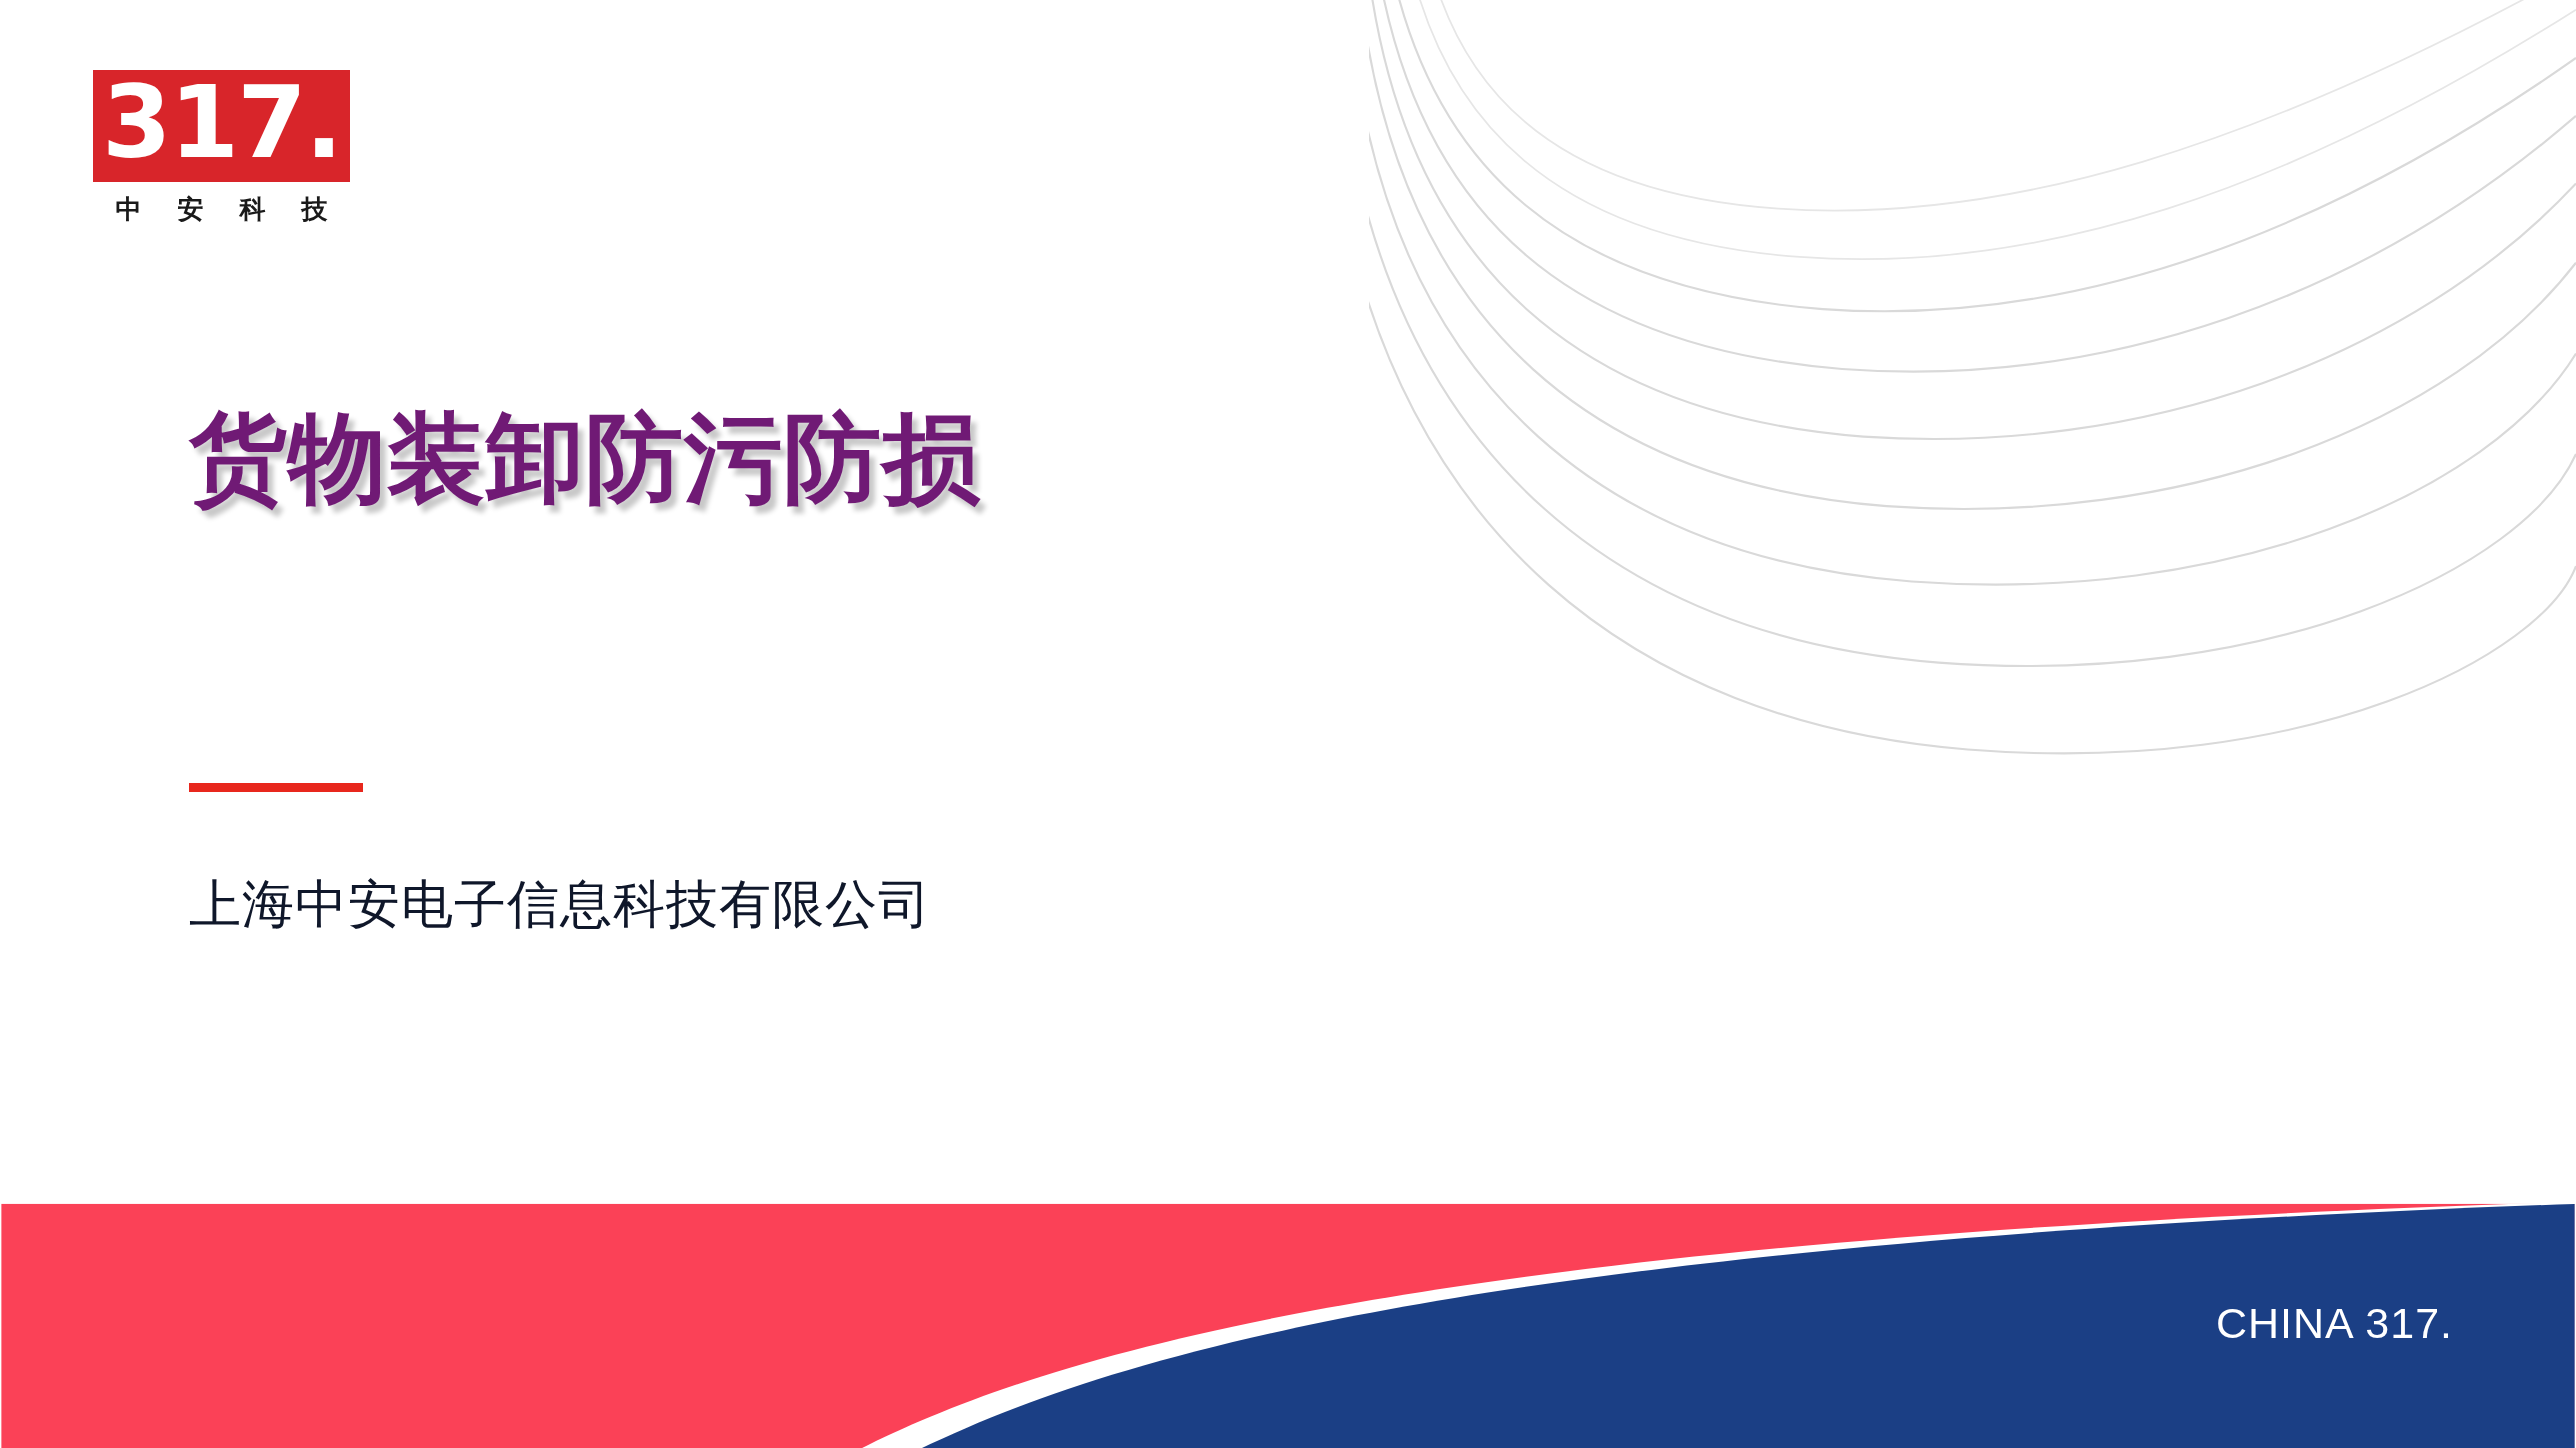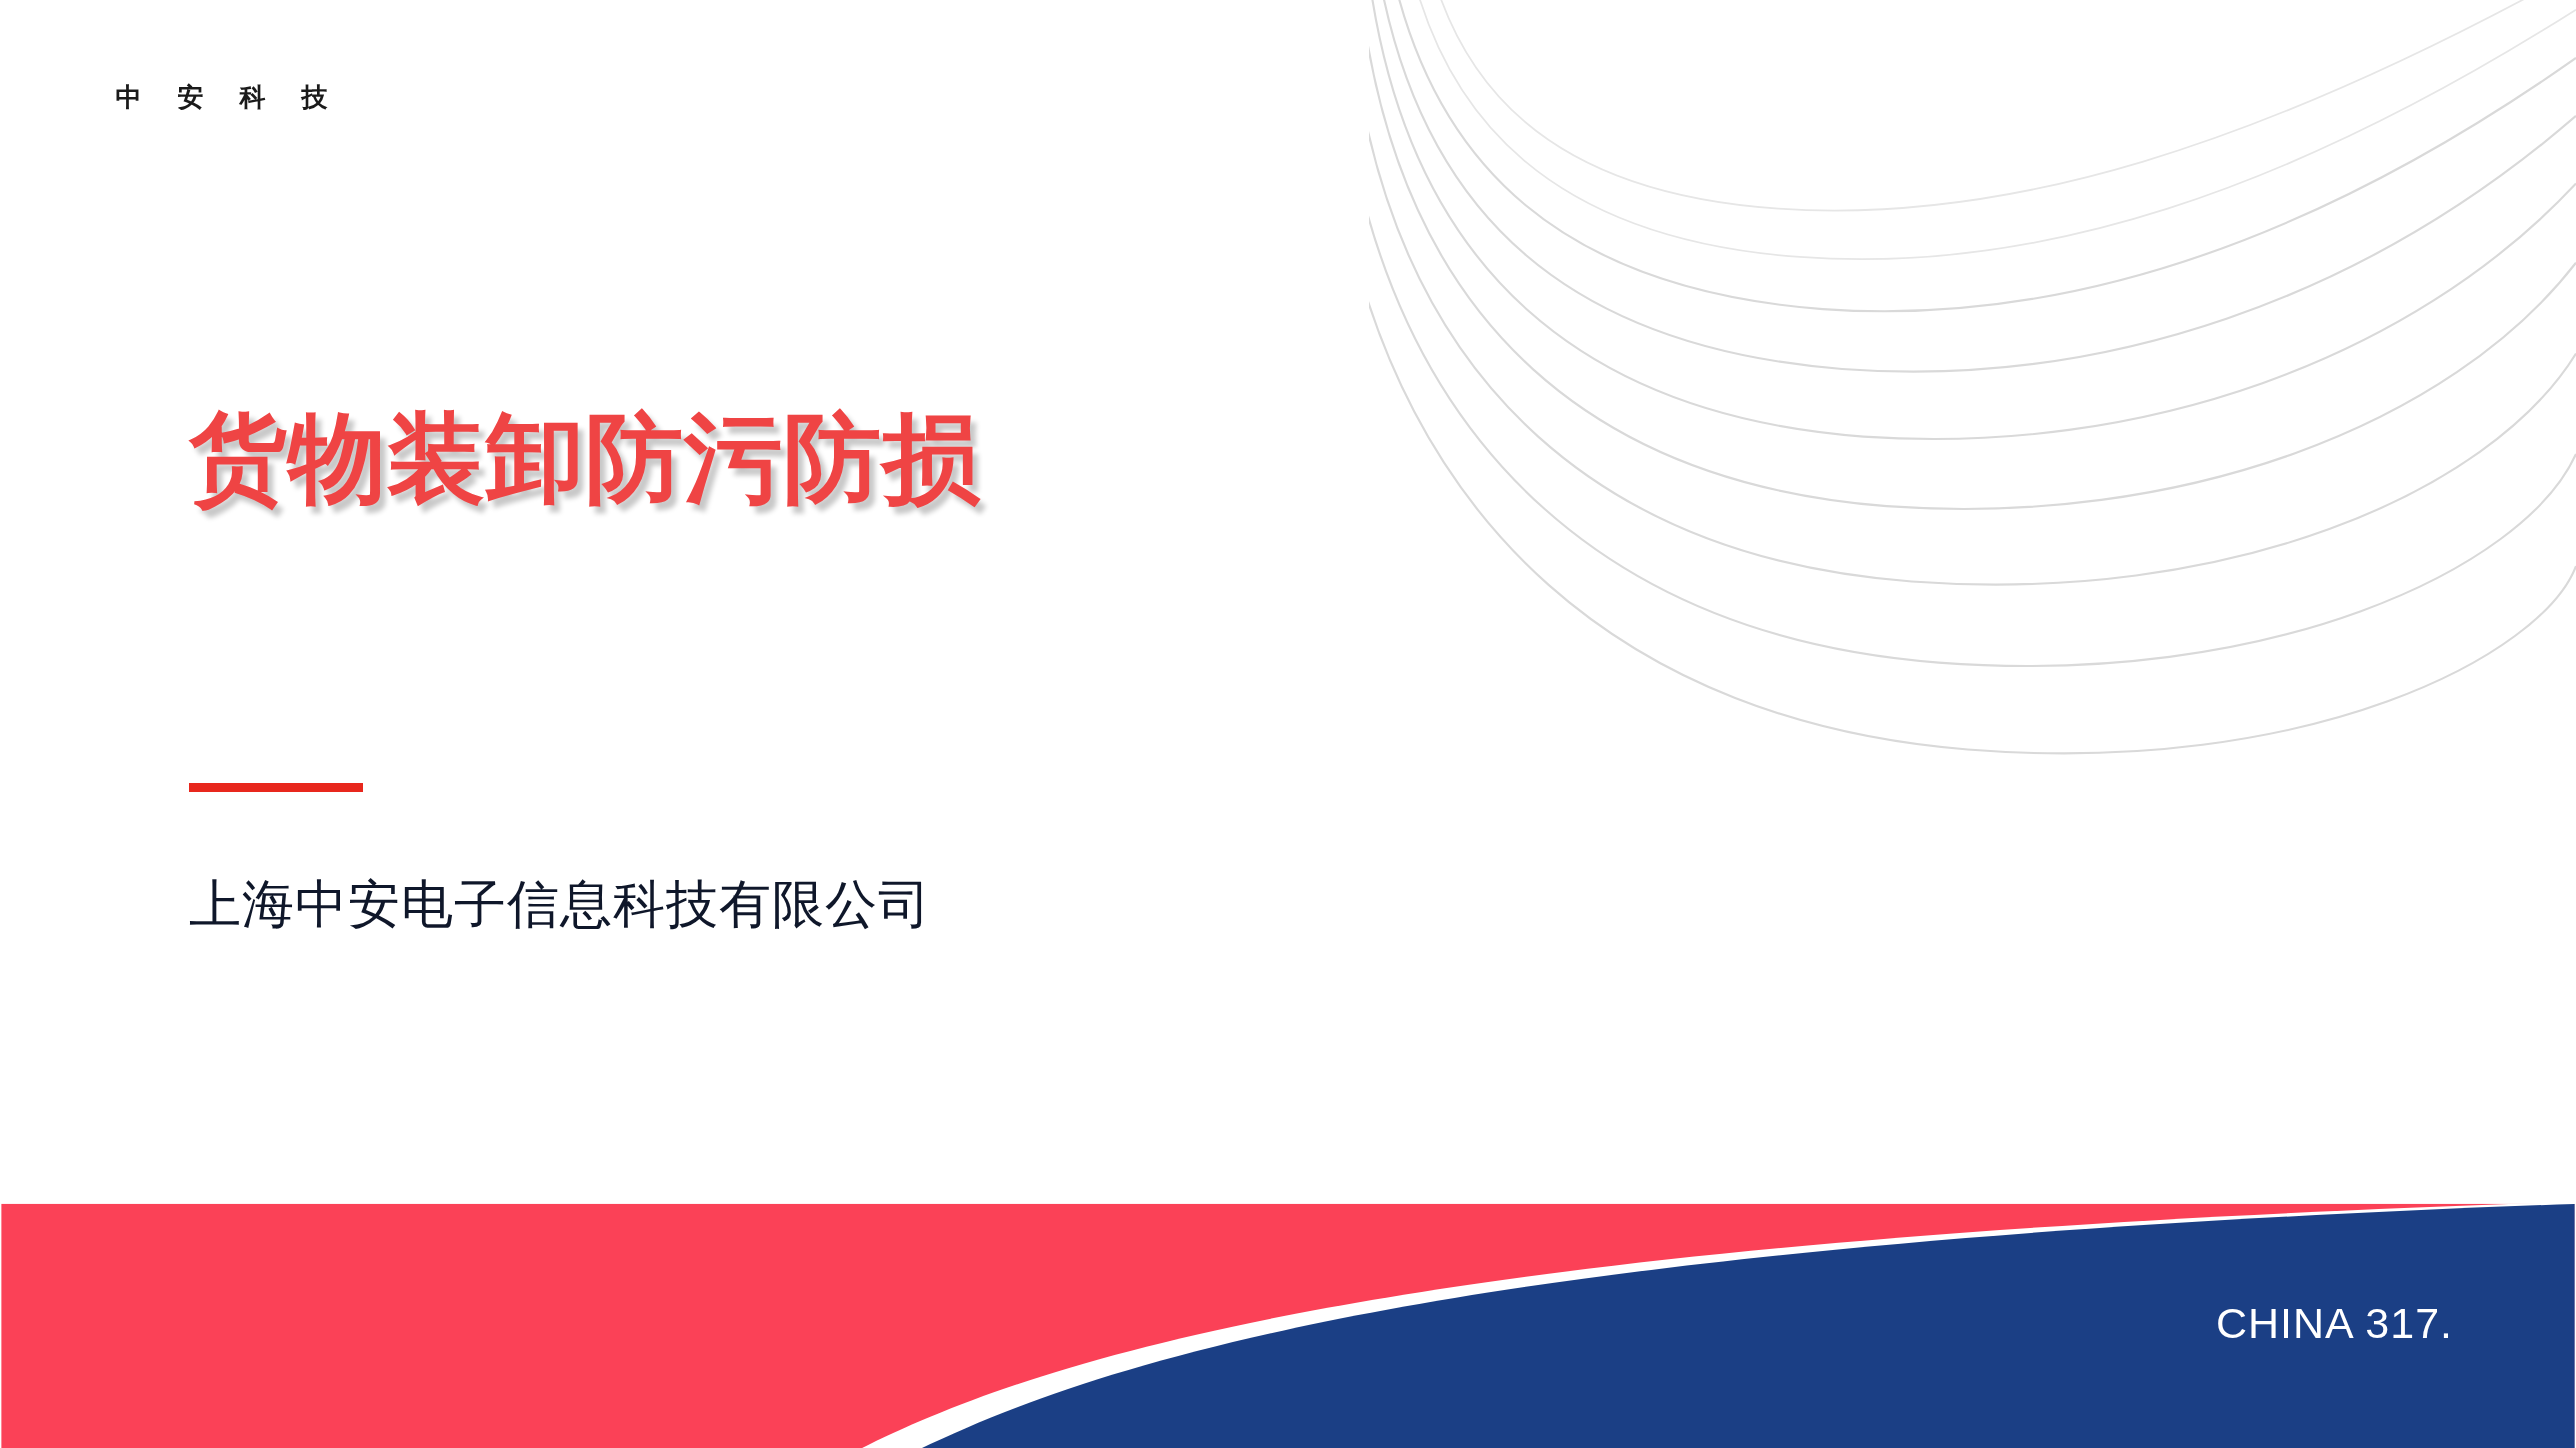--- a/index.html
+++ b/index.html
@@ -67,21 +67,21 @@
   }
 
   
   .title-block {
     position: absolute;
     left: 189px;
     top: 396px;
     width: 1352px;
   }
   .title-line {
-    color: #ef4444;
+    color: #701a75;
     font-size: 98px;
     font-weight: bold;
     line-height: 1.28;
     letter-spacing: 1px;
     white-space: nowrap;
     text-shadow: 5.8px 6.8px 5.8px rgba(0, 0, 0, 0.22);
     font-family: "DejaVu Sans", "Liberation Sans", sans-serif;
   }
 
   .divider {
@@ -145,20 +145,23 @@
       <path d="M -22 130 C 36 470, 256 660, 590 686 C 930 712, 1196 590, 1250 470"></path>
       <path d="M -32 186 C 30 546, 270 748, 620 776 C 975 804, 1215 678, 1250 586"></path>
     </g>
     <g fill="none" stroke="#e6e6e6" stroke-width="1.8">
       <path d="M 36 -70 C 70 130, 198 248, 446 266 C 690 284, 950 200, 1250 10"></path>
       <path d="M 54 -80 C 82 90, 188 200, 424 216 C 660 232, 920 152, 1250 -30"></path>
     </g>
   </svg>
 
   <div class="logo">
+    <div class="logo-mark">
+      <span class="logo-mark-text">317.</span>
+    </div>
     <div class="logo-sub">中 安 科 技</div>
   </div>
 
   <div class="title-block">
     <div class="title-line">货物装卸防污防损</div>
   </div>
 
   <div class="divider"></div>
 
   <div class="subtitle">上海中安电子信息科技有限公司</div>

